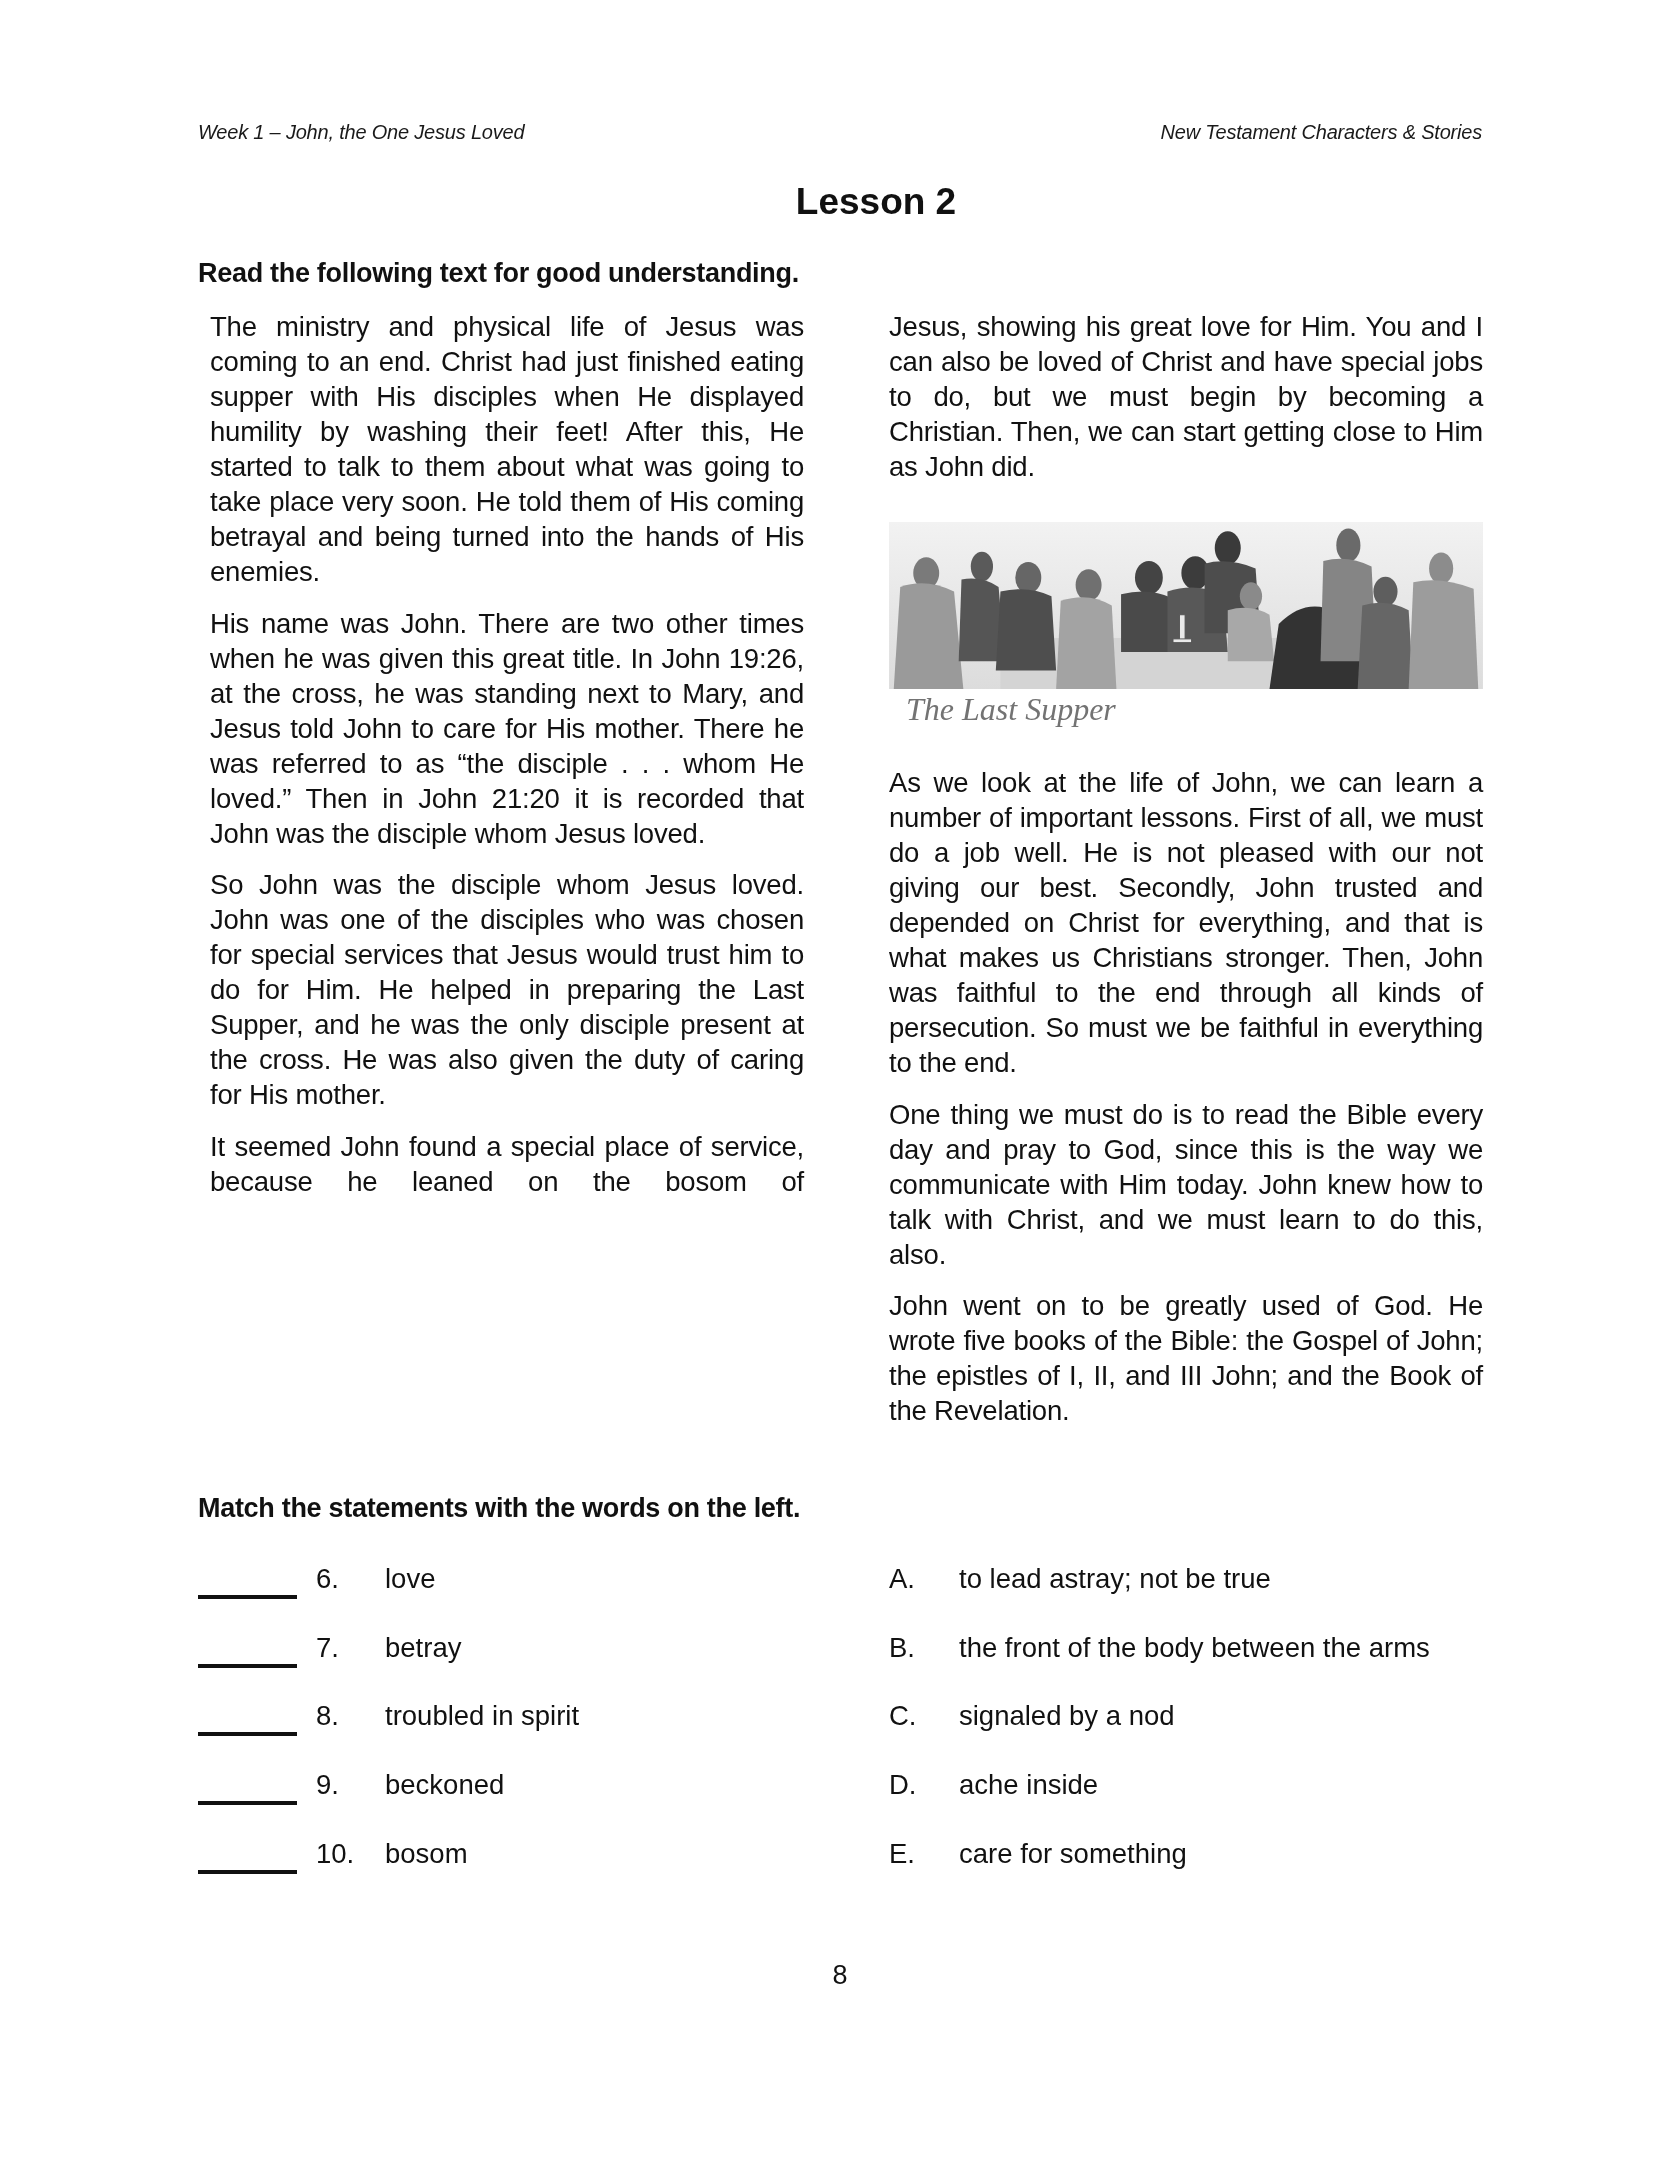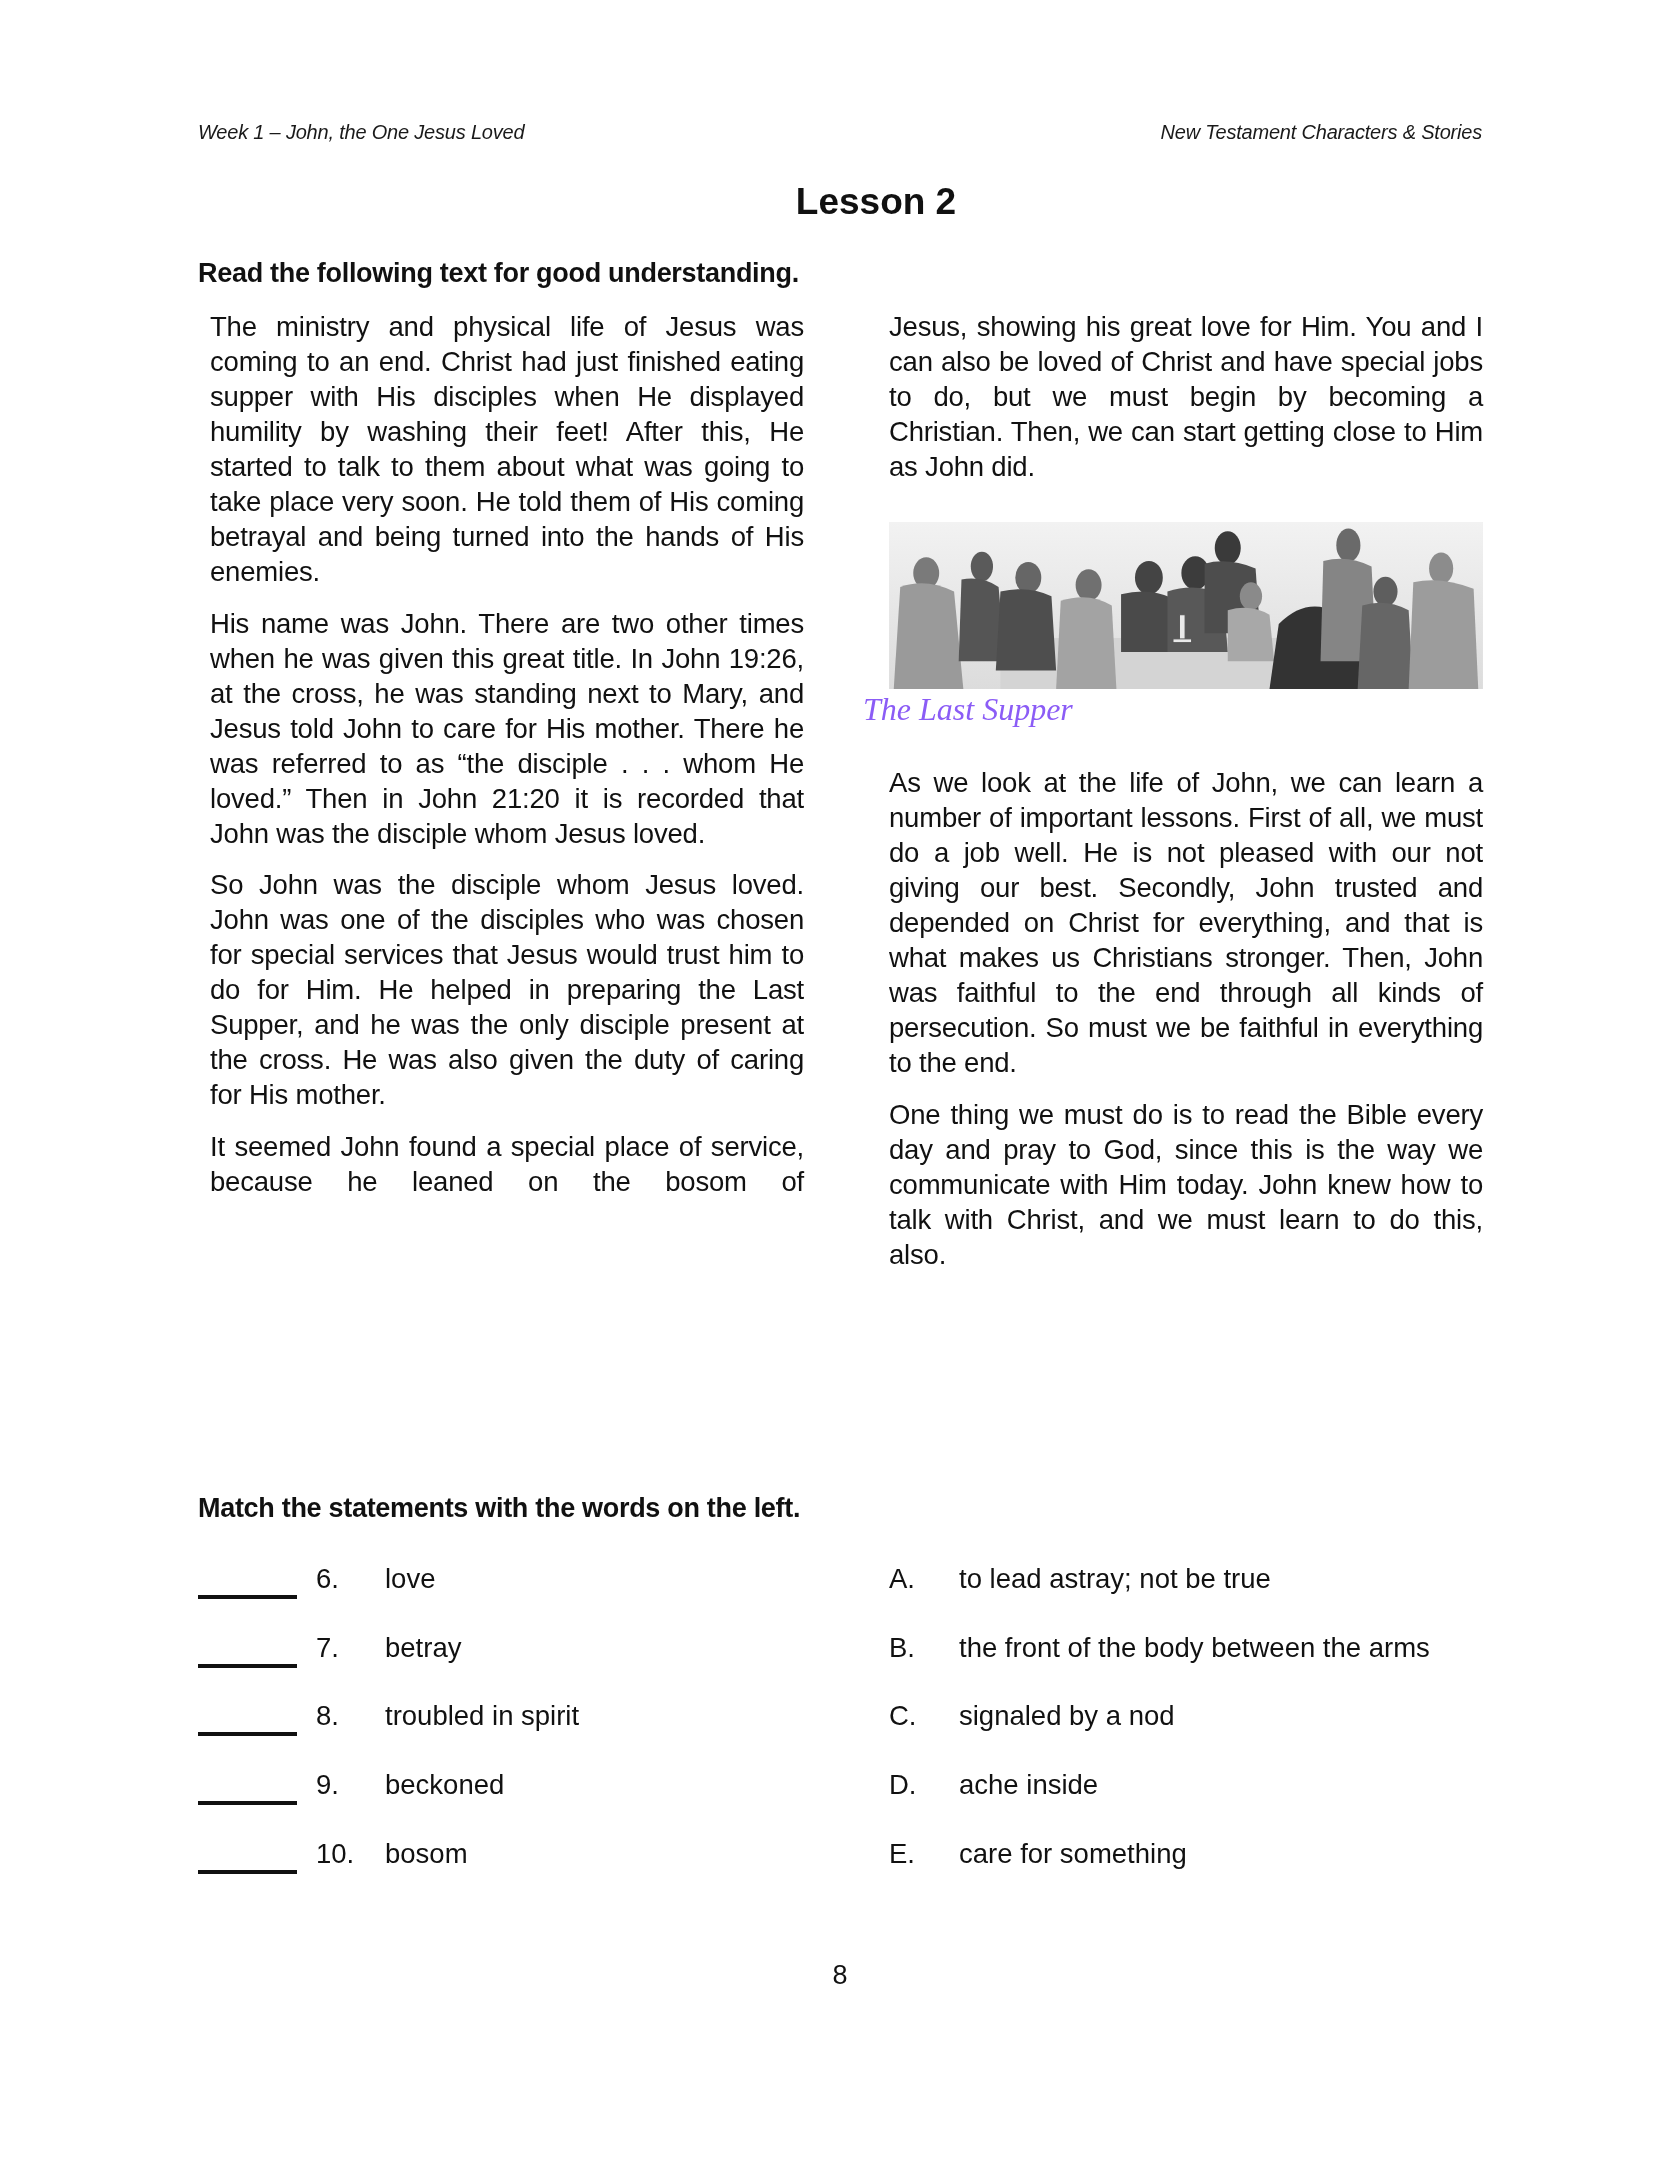--- a/index.html
+++ b/index.html
@@ -10,21 +10,21 @@
   .head-left { left: 198px; }
   .head-right { right: 198px; text-align: left; }
   .lesson-title { top: 181px; left: 0; width: 1680px; text-align: center; font-size: 37px; font-weight: bold; margin-left: 36px; }
   .instruction { left: 198px; font-size: 27px; font-weight: bold; white-space: nowrap; letter-spacing: -0.3px; }
   .col { width: 594px; font-size: 27.5px; line-height: 35px; text-align: justify; letter-spacing: -0.2px; }
   .col p { margin: 0 0 16.7px 0; }
   .col-left { left: 198px; top: 309px; margin-left: 12px; }
   .col-right-top { left: 889px; top: 309px; }
   .col-right-bottom { left: 889px; top: 765px; }
   .figure { left: 889px; top: 522px; width: 594px; height: 167px; background: #eeeeee; overflow: hidden; }
-  .caption { left: 863px; top: 691px; font-family: "Liberation Serif", "DejaVu Serif", serif; font-style: italic; font-size: 32px; color: #8b5cf6; }
+  .caption { left: 906px; top: 691px; font-family: "Liberation Serif", "DejaVu Serif", serif; font-style: italic; font-size: 32px; color: #737373; }
   .match-row { height: 37px; font-size: 27.5px; white-space: nowrap; }
   .blank { position: absolute; left: 0; top: 32px; width: 99px; height: 3.7px; background: #111; }
   .num { position: absolute; left: 118px; top: 0; }
   .word { position: absolute; left: 187px; top: 0; }
   .letter { position: absolute; left: 0; top: 0; }
   .defn { position: absolute; left: 70px; top: 0; }
   .page-number { top: 1960px; left: 0; width: 1680px; text-align: center; font-size: 27px; }
 </style>
 </head>
 <body>
@@ -86,20 +86,21 @@
       <rect x="313" y="100" width="6" height="28"></rect>
       <rect x="306" y="126" width="20" height="4"></rect>
     </g>
   </svg>
 </div>
 <div class="abs caption">The Last Supper</div>
 
 <div class="abs col col-right-bottom">
   <p>As we look at the life of John, we can learn a number of important lessons. First of all, we must do a job well.  He is not pleased with our not giving our best. Secondly, John trusted and depended on Christ for everything, and that is what makes us Christians stronger. Then, John was faithful to the end through all kinds of persecution. So must we be faithful in everything to the end.</p>
   <p>One thing we must do is to read the Bible every day and pray to God, since this is the way we communicate with Him today.  John knew how to talk with Christ, and we must learn to do this, also.</p>
+  <p>John went on to be greatly used of God.  He wrote five books of the Bible: the Gospel of John; the epistles of I, II, and III John; and the Book of the Revelation.</p>
 </div>
 
 <div class="abs instruction" style="top:1493px;">Match the statements with the words on the left.</div>
 
 <div class="abs match-row" style="left:198px; top:1563px; width:575px;">
   <span class="blank"></span>
   <span class="num">6.</span>
   <span class="word">love</span>
 </div>
 <div class="abs match-row" style="left:198px; top:1632px; width:575px;">

